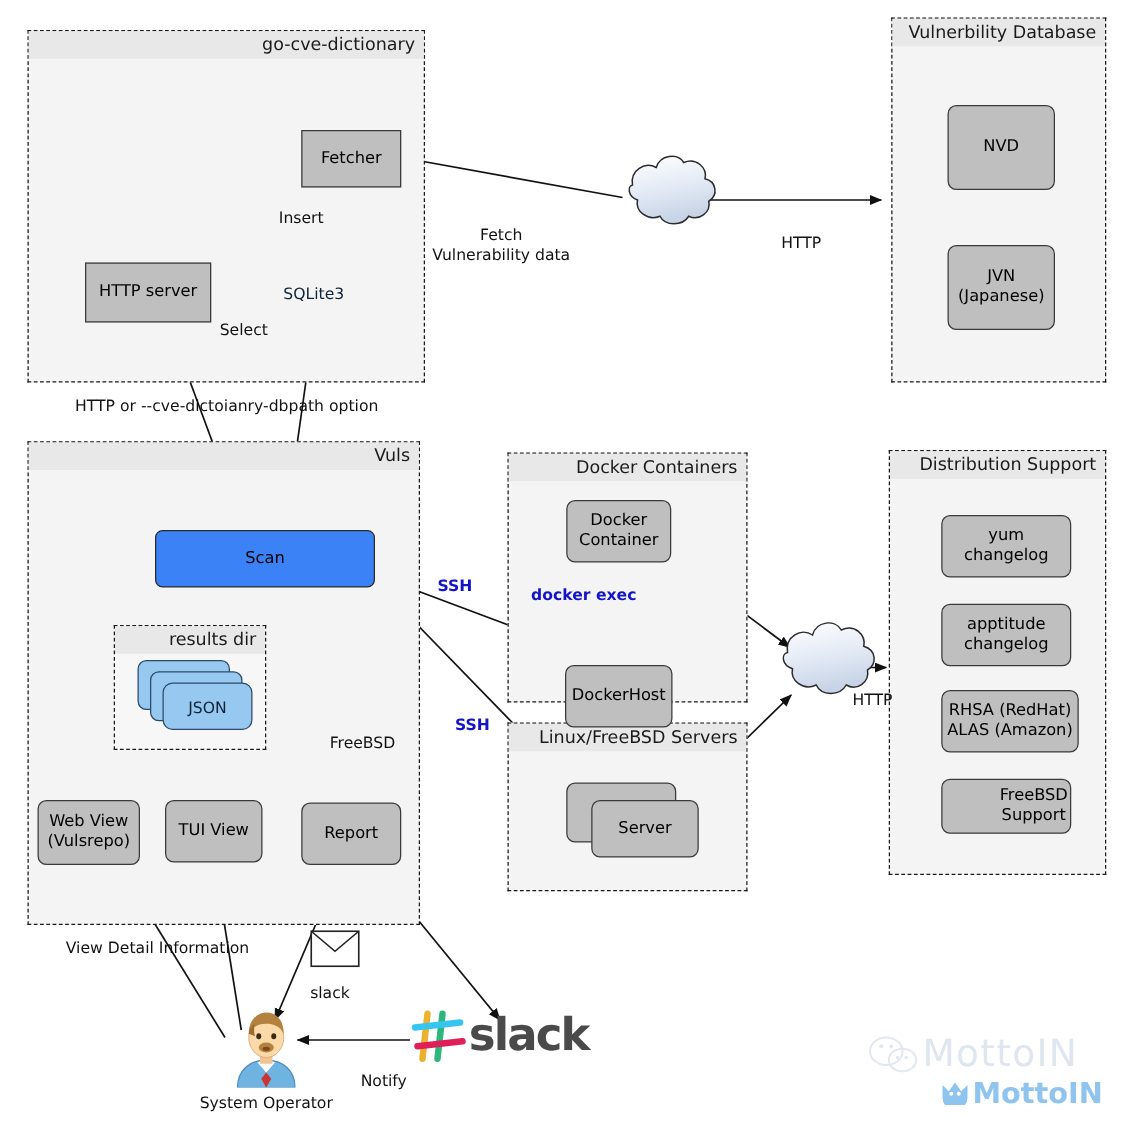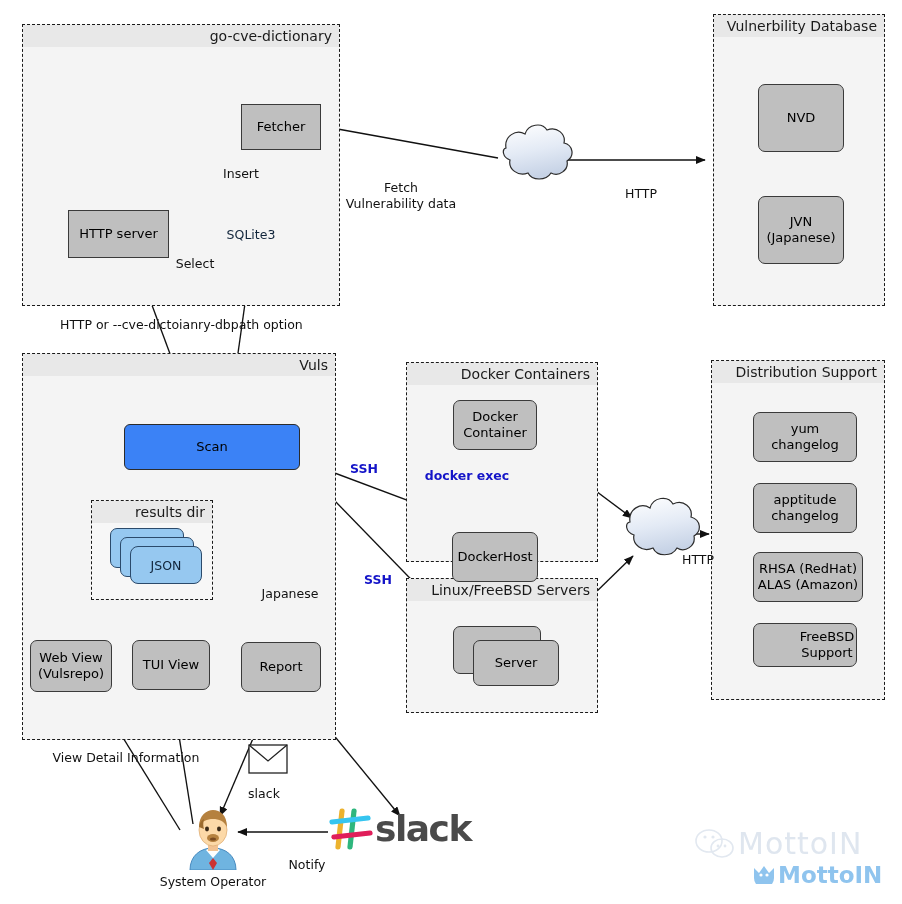--- a/index.html
+++ b/index.html
@@ -311,21 +311,21 @@
   <div class="lbl" style="left:616px; top:186px; width:50px;">HTTP</div>
 
   <div class="lbl" style="left:60px; top:317px; width:264px; text-align:left;">HTTP or --cve-dictoianry-dbpath option</div>
 
   <div class="lbl blue" style="left:346px; top:461px; width:36px;">SSH</div>
 
   <div class="lbl blue" style="left:360px; top:572px; width:36px;">SSH</div>
 
   <div class="lbl blue" style="left:424px; top:468px; width:86px;">docker exec</div>
 
-  <div class="lbl" style="left:259px; top:586px; width:62px;">Japanese</div>
+  <div class="lbl" style="left:259px; top:586px; width:62px;">FreeBSD</div>
 
   <div class="lbl" style="left:677px; top:552px; width:42px;">HTTP</div>
 
   <div class="lbl" style="left:52px; top:750px; width:148px;">View Detail Information</div>
 
   <div class="lbl" style="left:242px; top:786px; width:44px;">slack</div>
 
   <div class="lbl" style="left:283px; top:857px; width:48px;">Notify</div>
 
   <div class="operator" style="left:178px; top:808px; width:70px; height:62px;">

